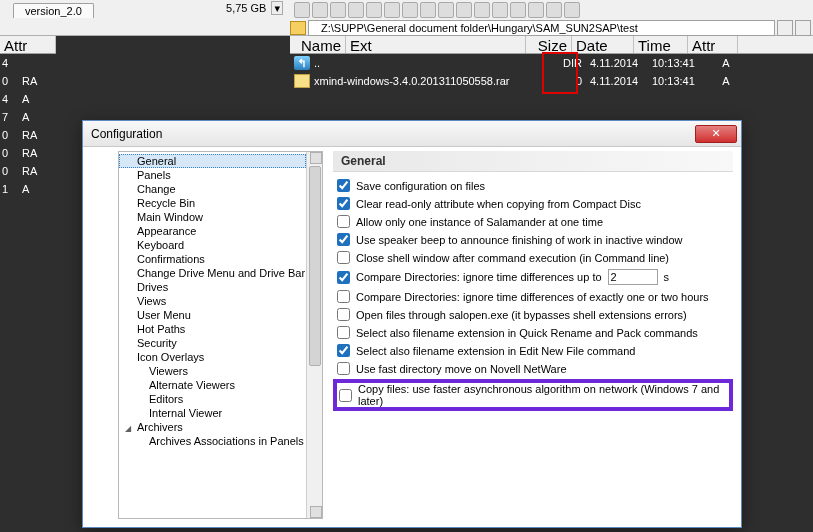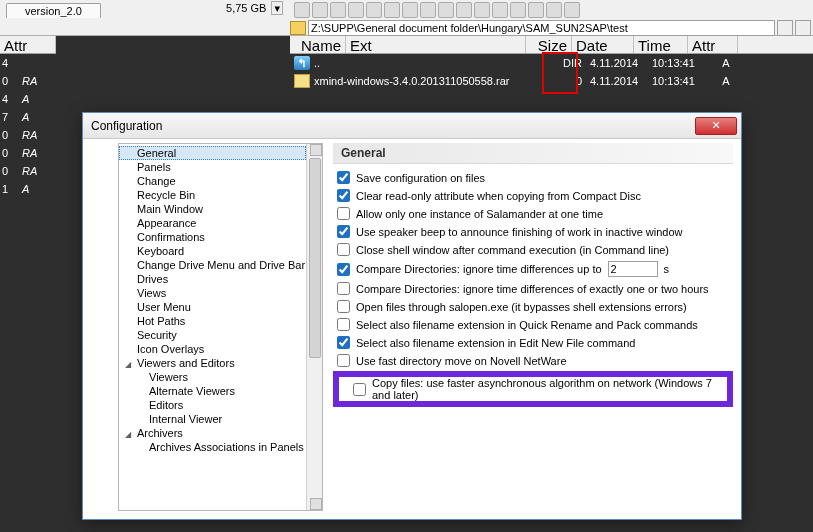--- a/index.html
+++ b/index.html
@@ -1,55 +1,55 @@
 <!DOCTYPE html>
 <html><head>
 <meta charset="utf-8">
 <style>
   * { box-sizing: border-box; margin: 0; padding: 0; font-family: "Segoe UI", Tahoma, sans-serif; font-size: 11px; }
   body { background: #fff; width: 813px; height: 532px; overflow: hidden; position: relative; }
 
   
   .top-strip { position: absolute; left: 0; top: 0; width: 813px; height: 36px; background: #f0f0f0; border-bottom: 1px solid #b0b0b0; }
   .tab-row { height: 20px; display: flex; align-items: center; }
-  .tab { border: 1px solid #a0a0a0; border-bottom: none; padding: 1px 18px; background: #fafafa; margin-left: 6px; border-radius: 2px 2px 0 0; font-size: 11px; }
+  .tab { border: 1px solid #a0a0a0; border-bottom: none; padding: 1px 11px; background: #fafafa; margin-left: 13px; border-radius: 2px 2px 0 0; font-size: 11px; }
   .size-lbl { position: absolute; right: 530px; top: 2px; font-size: 11px; color:#000; }
   .toolbar-icons { position:absolute; left:290px; top:0; right:0; height:20px; display:flex; gap:2px; align-items:center; padding-left:4px;}
   .tb-ico { width:16px; height:16px; background:#ddd; border:1px solid #aaa; border-radius:2px; }
   .path-row { position: absolute; left: 290px; right: 2px; top: 20px; height: 16px; display: flex; align-items: center; }
   .drive-ico { width: 16px; height: 14px; background: #f5d060; border: 1px solid #b89020; margin-right: 2px; }
-  .path-box { flex: 1; background: #fff; border: 1px solid #a0a0a0; padding: 0 2px; height: 16px; line-height: 14px; font-size: 11px; }
+  .path-box { flex: 1; background: #fff; border: 1px solid #a0a0a0; padding: 0 12px; height: 16px; line-height: 14px; font-size: 11px; }
   .path-btn { width: 16px; height: 16px; border: 1px solid #a0a0a0; background: #eee; margin-left: 2px; }
 
   
   .dark-area { position: absolute; left: 0; top: 36px; width: 813px; height: 496px; background: #2e2e2e; }
   .hdr-row { position: absolute; top: 0; height: 18px; background: #f0f0f0; display: flex; border-bottom: 1px solid #a0a0a0; }
   .hdr-cell { border-right: 1px solid #c0c0c0; padding: 1px 4px; font-size: 15px; color: #000; }
   .left-hdr { left: 0; width: 56px; }
   .right-hdr { left: 290px; right: 0; }
 
   .left-col { position: absolute; left: 0; top: 18px; width: 56px; color: #fff; font-size: 11px; }
   .left-row { display: flex; height: 18px; align-items: center; }
   .left-row span:first-child { width: 10px; text-align: right; padding-right: 2px; }
-  .left-row span:last-child { padding-left: 12px; font-style: italic; }
+  .left-row span:last-child { padding-left: 12px; }
 
   .right-col { position: absolute; left: 290px; right: 0; top: 18px; color: #fff; font-size: 11px; }
   .r-row { display:flex; height:18px; align-items:center; }
   .r-ico { width:16px; height:14px; margin:0 4px; }
   .r-up { background: linear-gradient(#7fd0ff,#2a7fc0); border-radius:2px; display:flex; align-items:center; justify-content:center; color:#fff; font-weight:bold; }
   .r-zip { background:#f7e08a; border:1px solid #c0a040; }
   .r-name { width:230px; }
   .r-size { width:46px; text-align:right; padding-right:8px;}
   .r-date { width:62px;}
   .r-time { width:54px;}
   .r-attr { width:40px; text-align:center;}
   .red-box { position:absolute; border:2px solid #e00000; }
 
   
-  .dialog { position: absolute; left: 82px; top: 112px; width: 660px; height: 408px; background: #fff; border: 1px solid #5a8ac0; box-shadow: 0 4px 16px rgba(0,0,0,0.4); }
+  .dialog { position: absolute; left: 82px; top: 120px; width: 660px; height: 408px; background: #fff; border: 1px solid #5a8ac0; box-shadow: 0 4px 16px rgba(0,0,0,0.4); }
   .titlebar { height: 26px; background: linear-gradient(#f8f8f8,#e6e6e6); border-bottom: 1px solid #c8c8c8; display: flex; align-items: center; padding: 0 4px; }
   .titlebar .ttl { flex: 1; padding-left: 4px; font-size: 12px; color: #000; }
   .close-btn { width: 42px; height: 18px; background: linear-gradient(#e68080,#d03030); border: 1px solid #a02020; border-radius: 2px; color: #fff; text-align: center; line-height: 14px; font-size: 11px; }
 
   .dlg-body { position: absolute; top: 30px; left: 8px; right: 8px; bottom: 8px; display: flex; margin-left: 27px; }
   .tree-wrap { width: 205px; border: 1px solid #b8b8b8; background: #fff; display:flex; }
   .tree { flex:1; overflow:hidden; padding: 2px 0; }
   .tree-scroll { width: 16px; background: #f0f0f0; border-left: 1px solid #d0d0d0; position:relative;}
   .tree-scroll::before, .tree-scroll::after { content:""; position:absolute; left:3px; width:10px; height:10px; background:#e0e0e0; border:1px solid #b0b0b0;}
   .tree-scroll::before { top:0;} .tree-scroll::after { bottom:0;}
@@ -57,21 +57,21 @@
   .ti { padding: 1px 4px 1px 18px; font-size: 11px; cursor: default; white-space: nowrap; }
   .ti.sel { background: #d6e8f8; border: 1px dotted #3080d0; padding: 0 3px 0 17px; }
   .ti.l1 { padding-left: 30px; }
   .ti.exp::before { content: "◢"; font-size: 8px; color: #606060; margin-right: 2px; margin-left: -12px; display:inline-block; width:10px;}
 
   .right-pane { flex: 1; padding-left: 10px; overflow:hidden;}
   .section-hdr { background: linear-gradient(to right, #e8e8e8, #f8f8f8); padding: 3px 8px; font-weight: bold; font-size: 12px; color: #303030; border-bottom:1px solid #d8d8d8; margin-bottom: 6px; }
   .opt { display: flex; align-items: center; padding: 1px 4px; margin-bottom: 3px; font-size: 11px; }
   .opt input[type=checkbox] { width: 13px; height: 13px; margin-right: 6px; accent-color: #2070c0; }
   .opt input[type=text] { width: 50px; border: 1px solid #a0a0a0; padding: 1px 2px; margin: 0 6px; font-size: 11px; }
-  .opt.hl { border: 6px solid #6d28d9; padding: 0 14px; margin-bottom: 2px; }
+  .opt.hl { border: 4px solid #6d28d9; padding: 0 2px; margin-bottom: 2px; }
 </style>
 </head>
 <body>
 
 <div class="top-strip">
   <div class="tab-row">
     <div class="tab">version_2.0</div>
   </div>
   <div class="size-lbl">
     <span>5,75 GB</span>
@@ -181,30 +181,29 @@
   </div>
   <div class="dlg-body">
     <div class="tree-wrap">
       <div class="tree" id="tree">
           <div class="ti sel">General</div>
           <div class="ti">Panels</div>
           <div class="ti">Change</div>
           <div class="ti">Recycle Bin</div>
           <div class="ti">Main Window</div>
           <div class="ti">Appearance</div>
+          <div class="ti">Keyboard</div>
           <div class="ti">Confirmations</div>
-          <div class="ti">Keyboard</div>
           <div class="ti">Change Drive Menu and Drive Bar</div>
           <div class="ti">Drives</div>
           <div class="ti">Views</div>
           <div class="ti">User Menu</div>
           <div class="ti">Hot Paths</div>
           <div class="ti">Security</div>
           <div class="ti">Icon Overlays</div>
-          <div class="ti exp">Viewers and Editors</div>
           <div class="ti l1">Viewers</div>
           <div class="ti l1">Alternate Viewers</div>
           <div class="ti l1">Editors</div>
           <div class="ti l1">Internal Viewer</div>
           <div class="ti exp">Archivers</div>
           <div class="ti l1">Archives Associations in Panels</div>
         </div>
       <div class="tree-scroll">
           <div class="tree-thumb"></div>
         </div>

